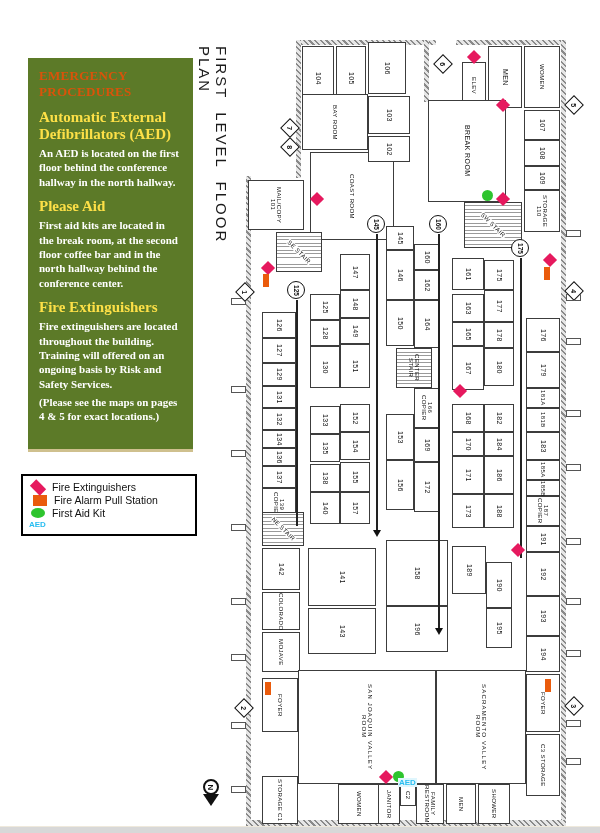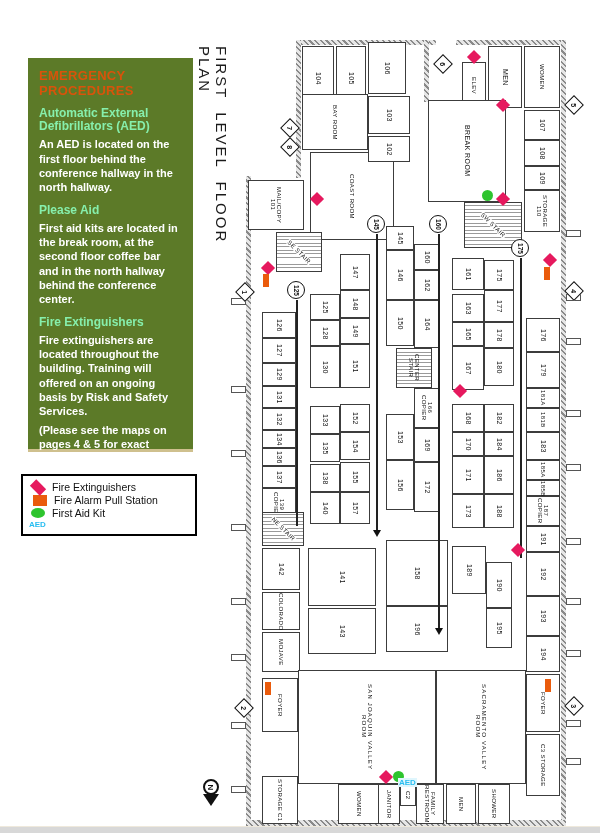--- a/index.html
+++ b/index.html
@@ -2,23 +2,23 @@
 <html><head>
 <meta charset="utf-8">
 <style>
   html,body{margin:0;padding:0;background:#fff;}
   .page{position:relative;width:600px;height:833px;background:#fff;overflow:hidden;
         font-family:"Liberation Sans",sans-serif;}
 
   
   .green-panel{position:absolute;left:28px;top:58px;width:165px;height:394px;
     background:#5C7A28;color:#fff;box-sizing:border-box;padding:10px 11px;
-    border-bottom:3px solid #cfc08e;}
+    border-bottom:3px solid #cfc08e;font-family:Liberation Serif, serif;}
   .panel-title{color:#D9530A;font-weight:bold;font-size:13px;letter-spacing:.3px;margin:0 0 6px 0;}
-  .green-panel h2{font-size:12px;line-height:1.1;margin:9px 0 4px 0;color:#86efac;}
+  .green-panel h2{font-size:15px;line-height:1.1;margin:9px 0 4px 0;color:#fde047;}
   .green-panel p{font-size:11px;font-weight:bold;line-height:1.3;margin:0 0 4px 0;color:#fff;}
 
   
   .v-title{position:absolute;left:196px;top:46px;height:230px;
     writing-mode:vertical-rl;font-size:15px;letter-spacing:2px;word-spacing:7px;
     color:#1a1a1a;font-family:"Liberation Sans",sans-serif;}
 
   
   .legend{position:absolute;left:21px;top:474px;width:176px;height:62px;
     border:2px solid #000;background:#fff;box-sizing:border-box;padding:5px 6px;

